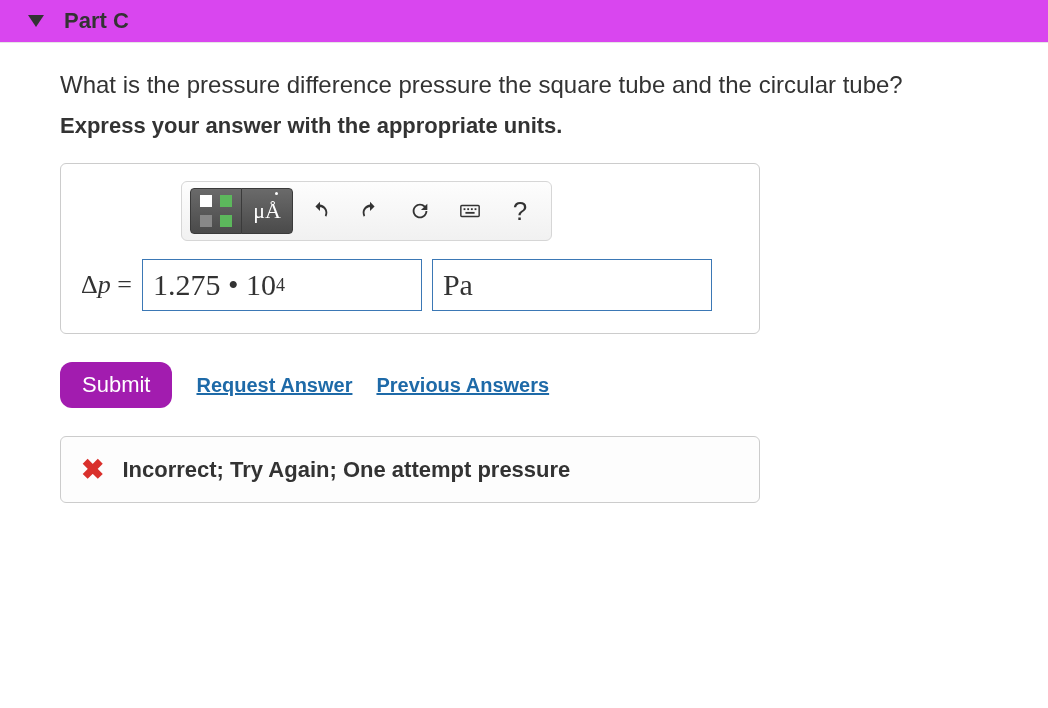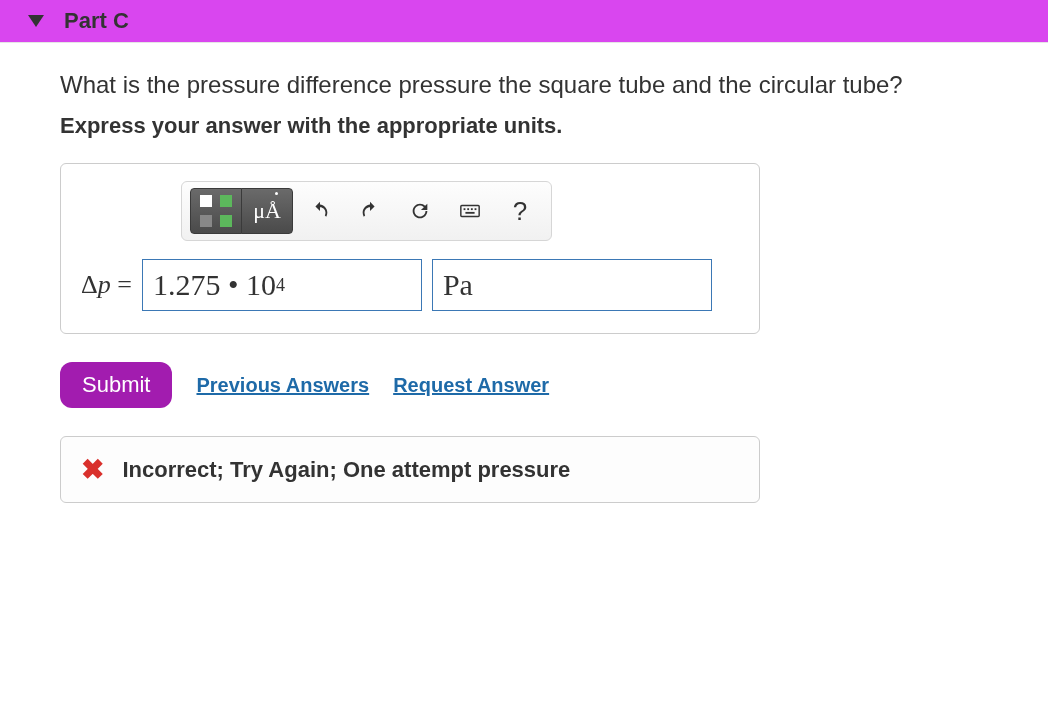--- a/index.html
+++ b/index.html
@@ -247,22 +247,22 @@
       </div>
       <div class="unit-field">
         <span>Pa</span>
       </div>
     </div>
 
   </div>
 
   <div class="action-row">
     <button class="btn-submit">Submit</button>
+    <a class="link">Request Answer</a>
     <a class="link">Previous Answers</a>
-    <a class="link">Request Answer</a>
   </div>
 
   <div class="feedback">
     <span class="x-icon">✖</span>
     <span class="feedback-text">Incorrect; Try Again; One attempt pressure</span>
   </div>
 
 </div>
 
 </body></html>

